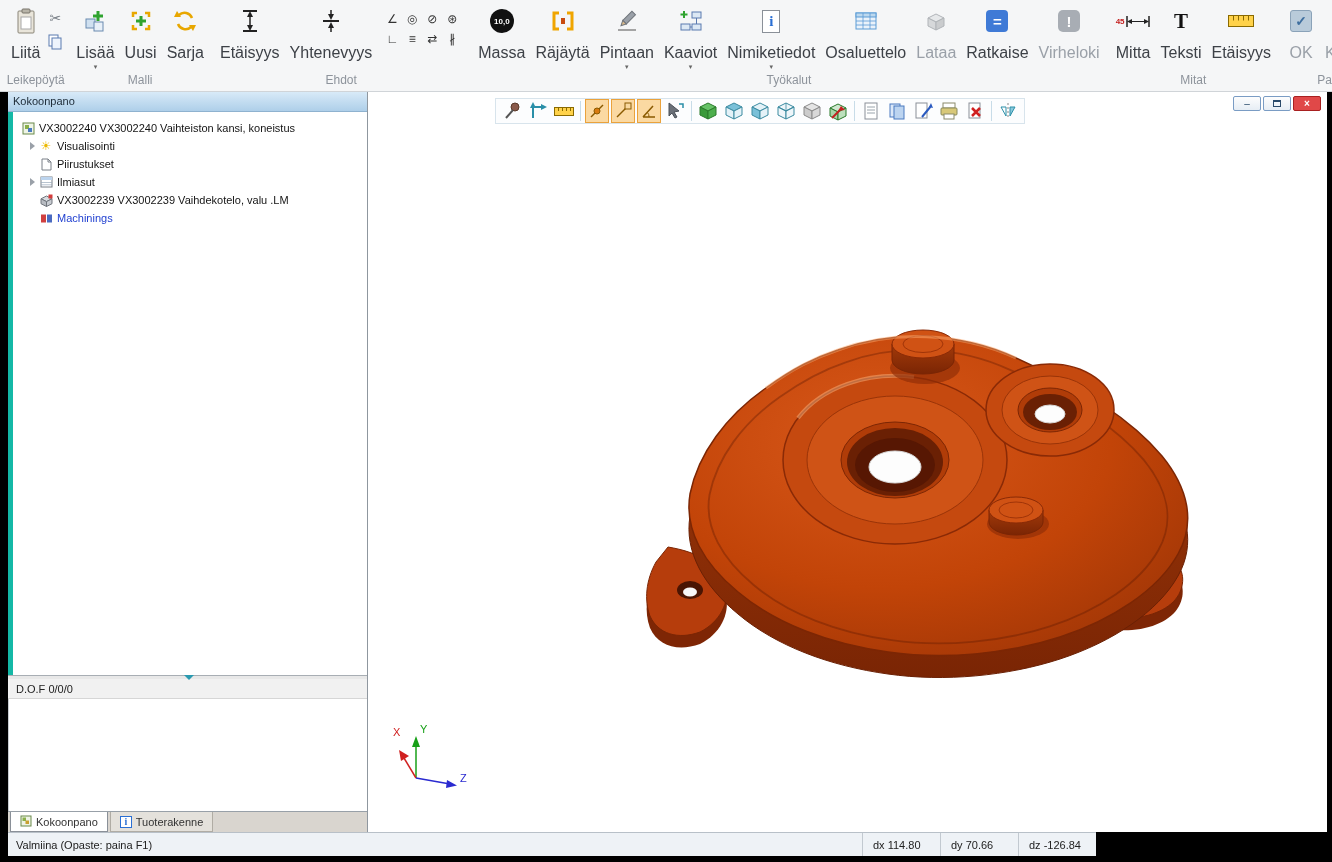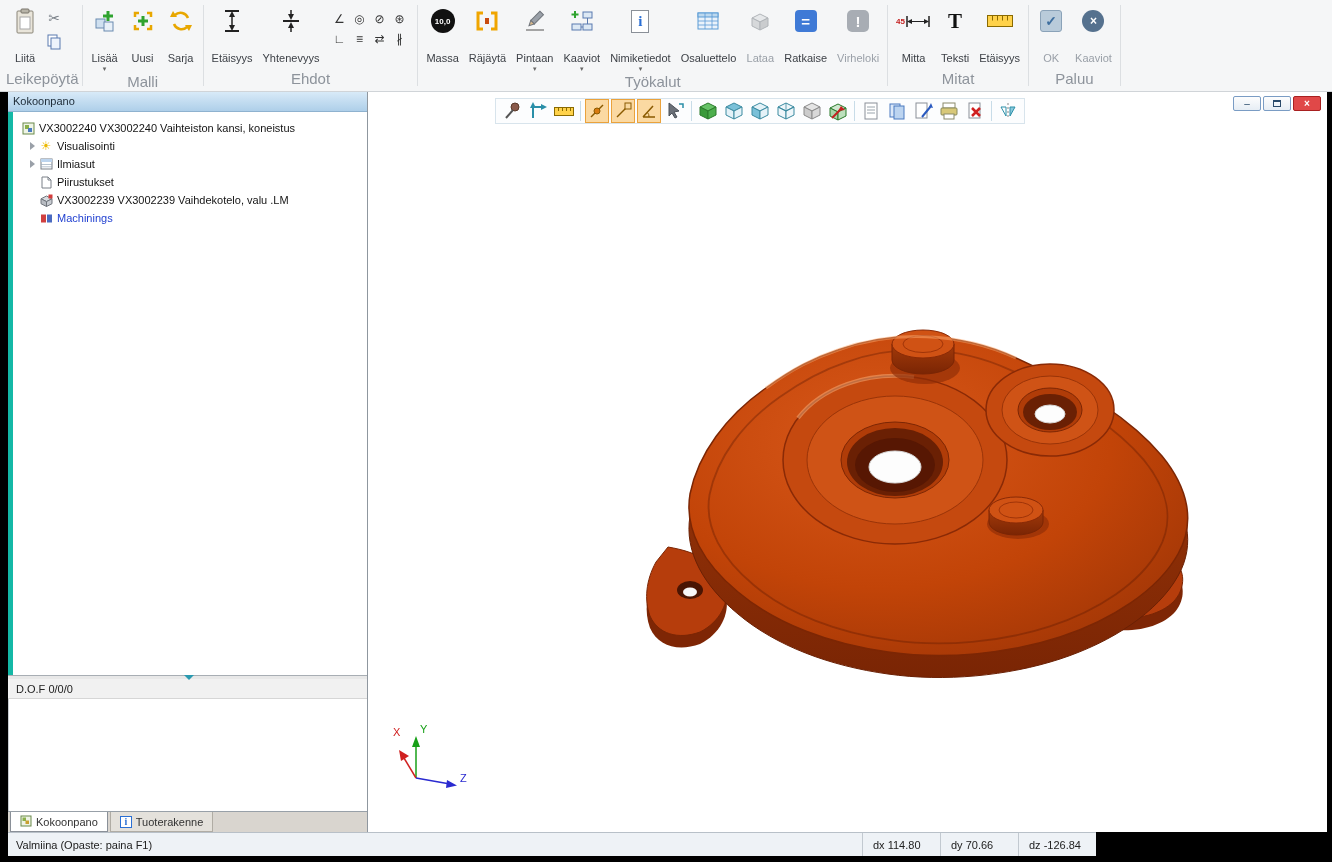--- a/index.html
+++ b/index.html
@@ -3,25 +3,25 @@
 <meta charset="utf-8">
 <style>
 *{box-sizing:border-box;margin:0;padding:0}
 html,body{width:1332px;height:862px;background:#000;overflow:hidden;
   font-family:"Liberation Sans",sans-serif;font-size:11px;color:#3d4147}
 
 .ribbon{position:absolute;top:0;left:0;width:1332px;height:92px;background:#f5f6f7;
   border-bottom:1px solid #d0d4d8;display:flex;align-items:stretch;padding-left:4px}
 .rgroup{display:flex;flex-direction:column;padding:2px 2px 0}
 .rbuttons{flex:1;display:flex;align-items:flex-start}
-.rgroup-label{font-size:15px;color:#8d939b;text-align:center;padding:1px 0 4px;white-space:nowrap}
+.rgroup-label{font-size:12px;color:#8d939b;text-align:center;padding:1px 0 4px;white-space:nowrap}
 .rsep{width:1px;background:#dcdfe2;margin:5px 1px}
 .rbtn{display:flex;flex-direction:column;align-items:center;padding:4px 5px 0;min-width:38px;cursor:default}
 .ricon{height:30px;display:flex;align-items:center;justify-content:center}
-.rlabel{font-size:11px;color:#3d4147;margin-top:16px;white-space:nowrap}
+.rlabel{font-size:16px;color:#3d4147;margin-top:8px;white-space:nowrap}
 .rlabel.dis{color:#9aa0a8}
 .drop{font-size:7px;color:#666;line-height:7px;margin-top:1px}
 .rmini-col{display:flex;flex-direction:column;gap:4px;padding-top:6px}
 .rmini{width:20px;height:20px;display:flex;align-items:center;justify-content:center}
 .scissors{font-size:14px;color:#7a8088}
 .massa-circle{width:24px;height:24px;border-radius:50%;background:#111;color:#fff;
   display:flex;align-items:center;justify-content:center;font-size:8px;font-weight:bold}
 .ratkaise-icon{width:22px;height:22px;background:#3f7ad6;border-radius:4px;color:#fff;
   font-size:15px;font-weight:bold;display:flex;align-items:center;justify-content:center}
 .virhe-icon{width:22px;height:22px;background:#a8adb4;border-radius:5px;color:#fff;
@@ -365,41 +365,41 @@
       <div class="titem lvl1">
         <span class="slot">
             <span class="tri"></span>
           </span>
         <span class="ticon">
             <span class="sun">☀</span>
           </span>
         <span class="tlabel">Visualisointi</span>
       </div>
       <div class="titem lvl1">
+        <span class="slot"></span>
+        <span class="ticon">
+          <svg width="11" height="13">
+              <path d="M1 1 h6 l3 3 v8 h-9 z" fill="#fff" stroke="#7a8088"></path>
+              <path d="M7 1 v3 h3" fill="none" stroke="#7a8088"></path>
+            </svg>
+        </span>
+        <span class="tlabel">Piirustukset</span>
+      </div>
+      <div class="titem lvl1">
         <span class="slot">
             <span class="tri"></span>
           </span>
         <span class="ticon">
           <svg width="13" height="12">
               <rect x="1" y="1" width="11" height="10" fill="#fff" stroke="#7a8088"></rect>
               <rect x="1" y="1" width="11" height="3" fill="#bcd4ee"></rect>
               <path d="M1 6.5 h11 M1 8.8 h11" stroke="#9aabbc" stroke-width="0.7"></path>
             </svg>
         </span>
         <span class="tlabel">Ilmiasut</span>
-      </div>
-      <div class="titem lvl1">
-        <span class="slot"></span>
-        <span class="ticon">
-          <svg width="11" height="13">
-              <path d="M1 1 h6 l3 3 v8 h-9 z" fill="#fff" stroke="#7a8088"></path>
-              <path d="M7 1 v3 h3" fill="none" stroke="#7a8088"></path>
-            </svg>
-        </span>
-        <span class="tlabel">Piirustukset</span>
       </div>
       <div class="titem lvl1">
         <span class="slot"></span>
         <span class="ticon">
           <svg width="13" height="13">
               <polygon points="6.5,2 12,4.8 6.5,7.6 1,4.8" fill="#d8dce0" stroke="#70757c"></polygon>
               <polygon points="1,4.8 6.5,7.6 6.5,12.5 1,9.7" fill="#b8bcc2" stroke="#70757c"></polygon>
               <polygon points="12,4.8 6.5,7.6 6.5,12.5 12,9.7" fill="#c8ccd2" stroke="#70757c"></polygon>
               <rect x="8.5" y="0.5" width="4" height="4" fill="#d43c3c"></rect>
             </svg>

